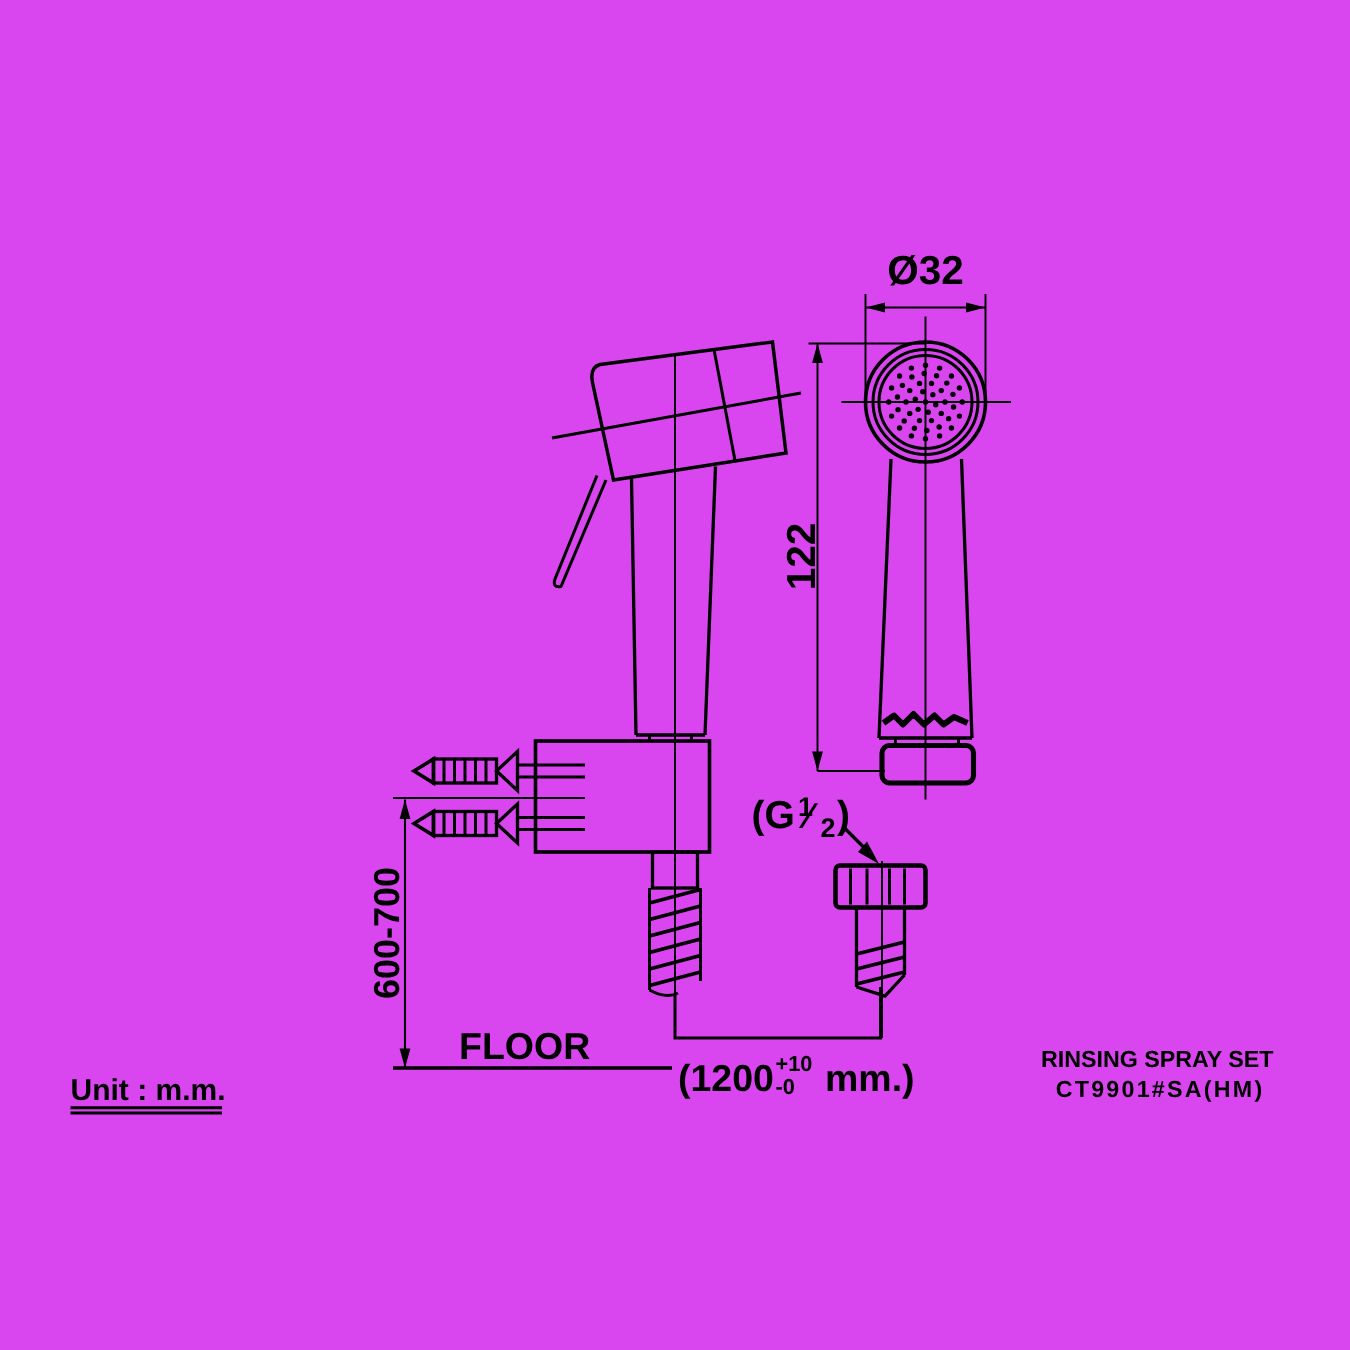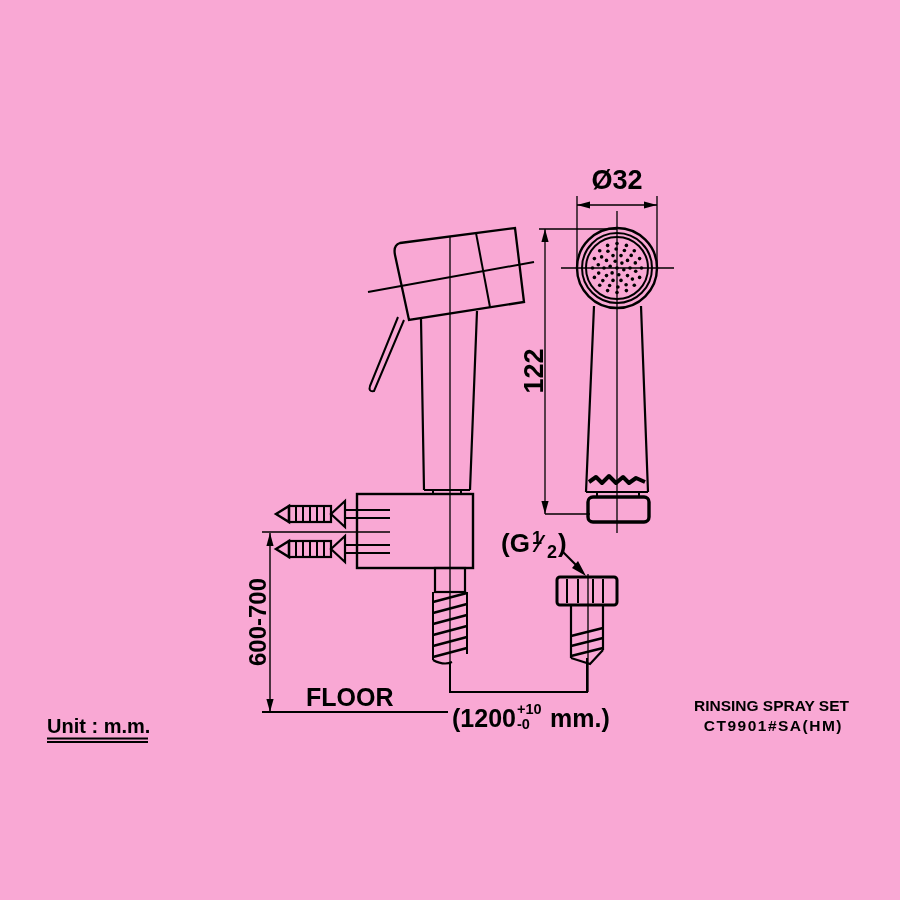--- a/index.html
+++ b/index.html
@@ -1,19 +1,19 @@
 <!DOCTYPE html>
 <html><head>
 <meta charset="utf-8">
 <style>
   html,body{margin:0;padding:0;background:#ffffff;}
   .canvas{
     position:relative;
     width:900px;height:900px;
-    background:#f9a8d4;
+    background:#d946ef;
     font-family:"Liberation Sans","DejaVu Sans",sans-serif;
     overflow:hidden;
   }
   svg{display:block;}
   text{fill:#000;font-family:"Liberation Sans","DejaVu Sans",sans-serif;font-weight:bold;}
 </style>
 </head>
 <body>
 
 <div class="canvas">

